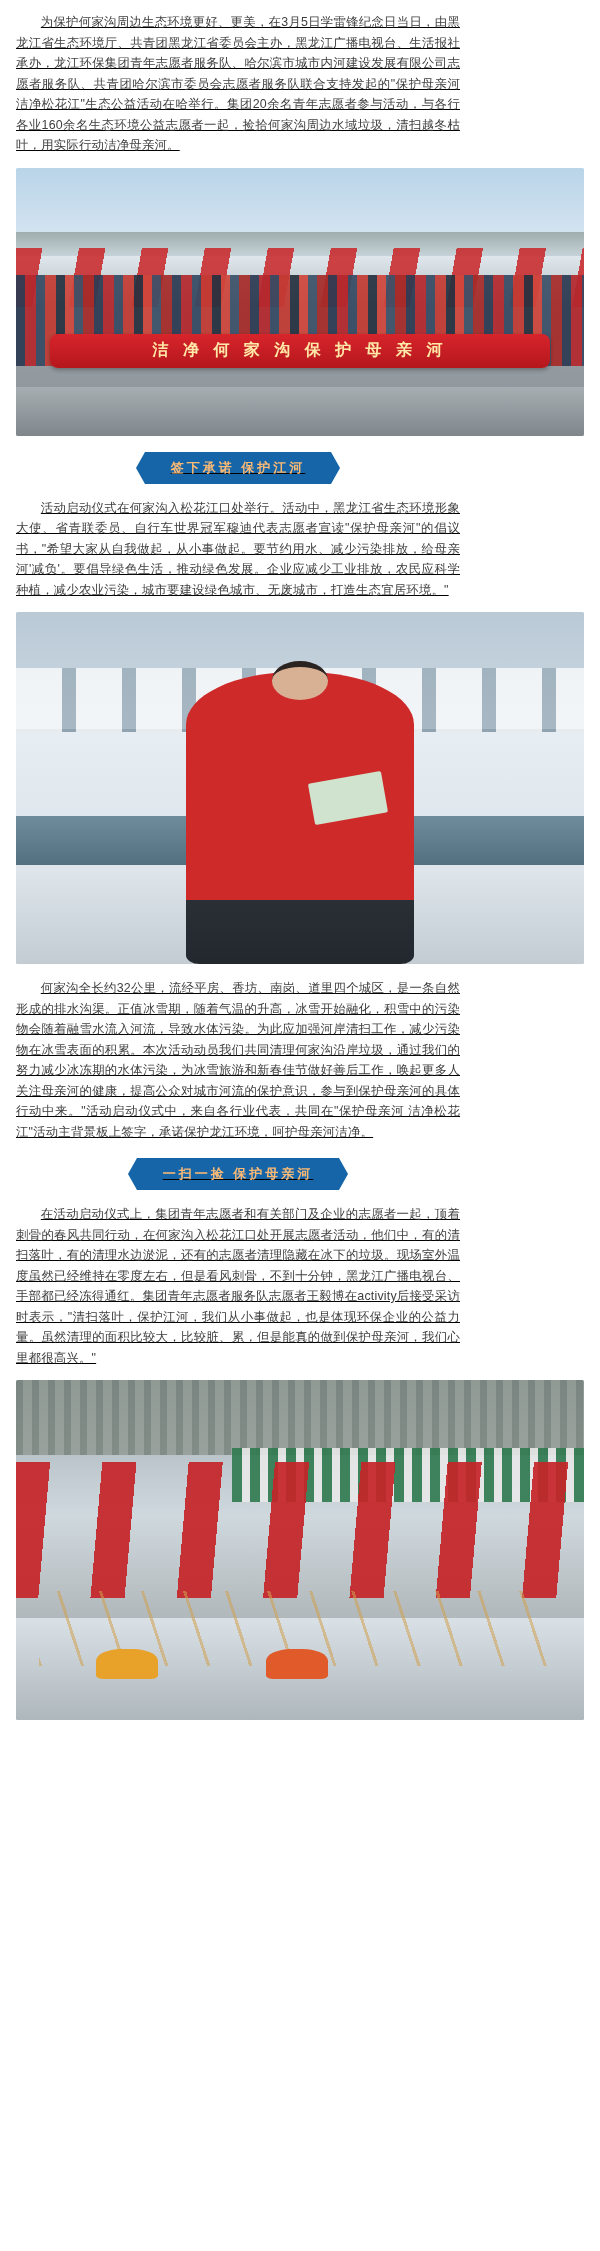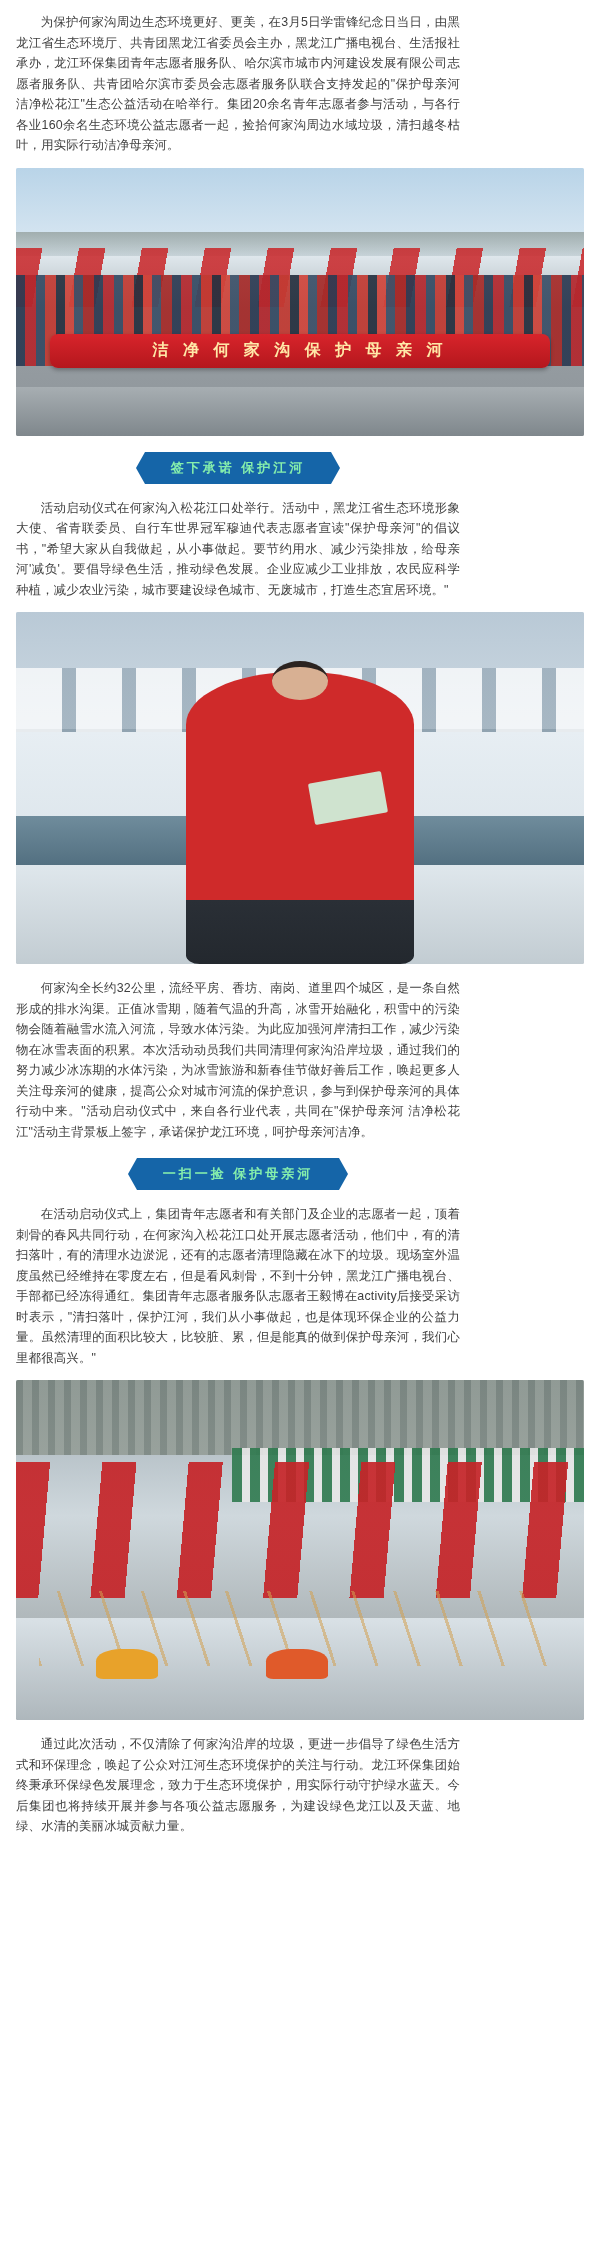--- a/index.html
+++ b/index.html
@@ -9,20 +9,21 @@
     background: #ffffff;
   }
   body {
     width: 600px;
     font-family: "Liberation Sans", "DejaVu Sans", sans-serif;
   }
   .page {
     width: 476px;
     padding: 0 16px 10px 16px;
     background: #ffffff;
+    text-decoration: underline;
   }
   p.para {
     font-size: 12.4px;
     line-height: 20.5px;
     color: #3e3e3e;
     text-align: justify;
     margin: 0 0 12px 0;
     text-indent: 2em;
     letter-spacing: 0.2px;
   }
@@ -40,21 +41,21 @@
   
   .heading-wrap {
     display: flex;
     justify-content: center;
     margin: 16px 0 14px 0;
   }
   .heading {
     position: relative;
     display: inline-block;
     background: #1565a8;
-    color: #86efac;
+    color: #fdba74;
     font-size: 13px;
     font-weight: bold;
     letter-spacing: 3px;
     padding: 7px 26px 7px 26px;
     text-align: center;
   }
   .heading:before {
     content: "";
     position: absolute;
     left: -9px;
@@ -287,15 +288,14 @@
   <div class="photo ph3">
     <div class="trees"></div>
     <div class="greenrow"></div>
     <div class="redrow"></div>
     <div class="snow"></div>
     <div class="brooms"></div>
     <div class="bag1"></div>
     <div class="bag2"></div>
   </div>
 
-  <p class="para">通过此次活动，不仅清除了何家沟沿岸的垃圾，更进一步倡导了绿色生活方式和环保理念，唤起了公众对江河生态环境保护的关注与行动。龙江环保集团始终秉承环保绿色发展理念，致力于生态环境保护，用实际行动守护绿水蓝天。今后集团也将持续开展并参与各项公益志愿服务，为建设绿色龙江以及天蓝、地绿、水清的美丽冰城贡献力量。</p>
 
 </div>
 
 </body></html>

